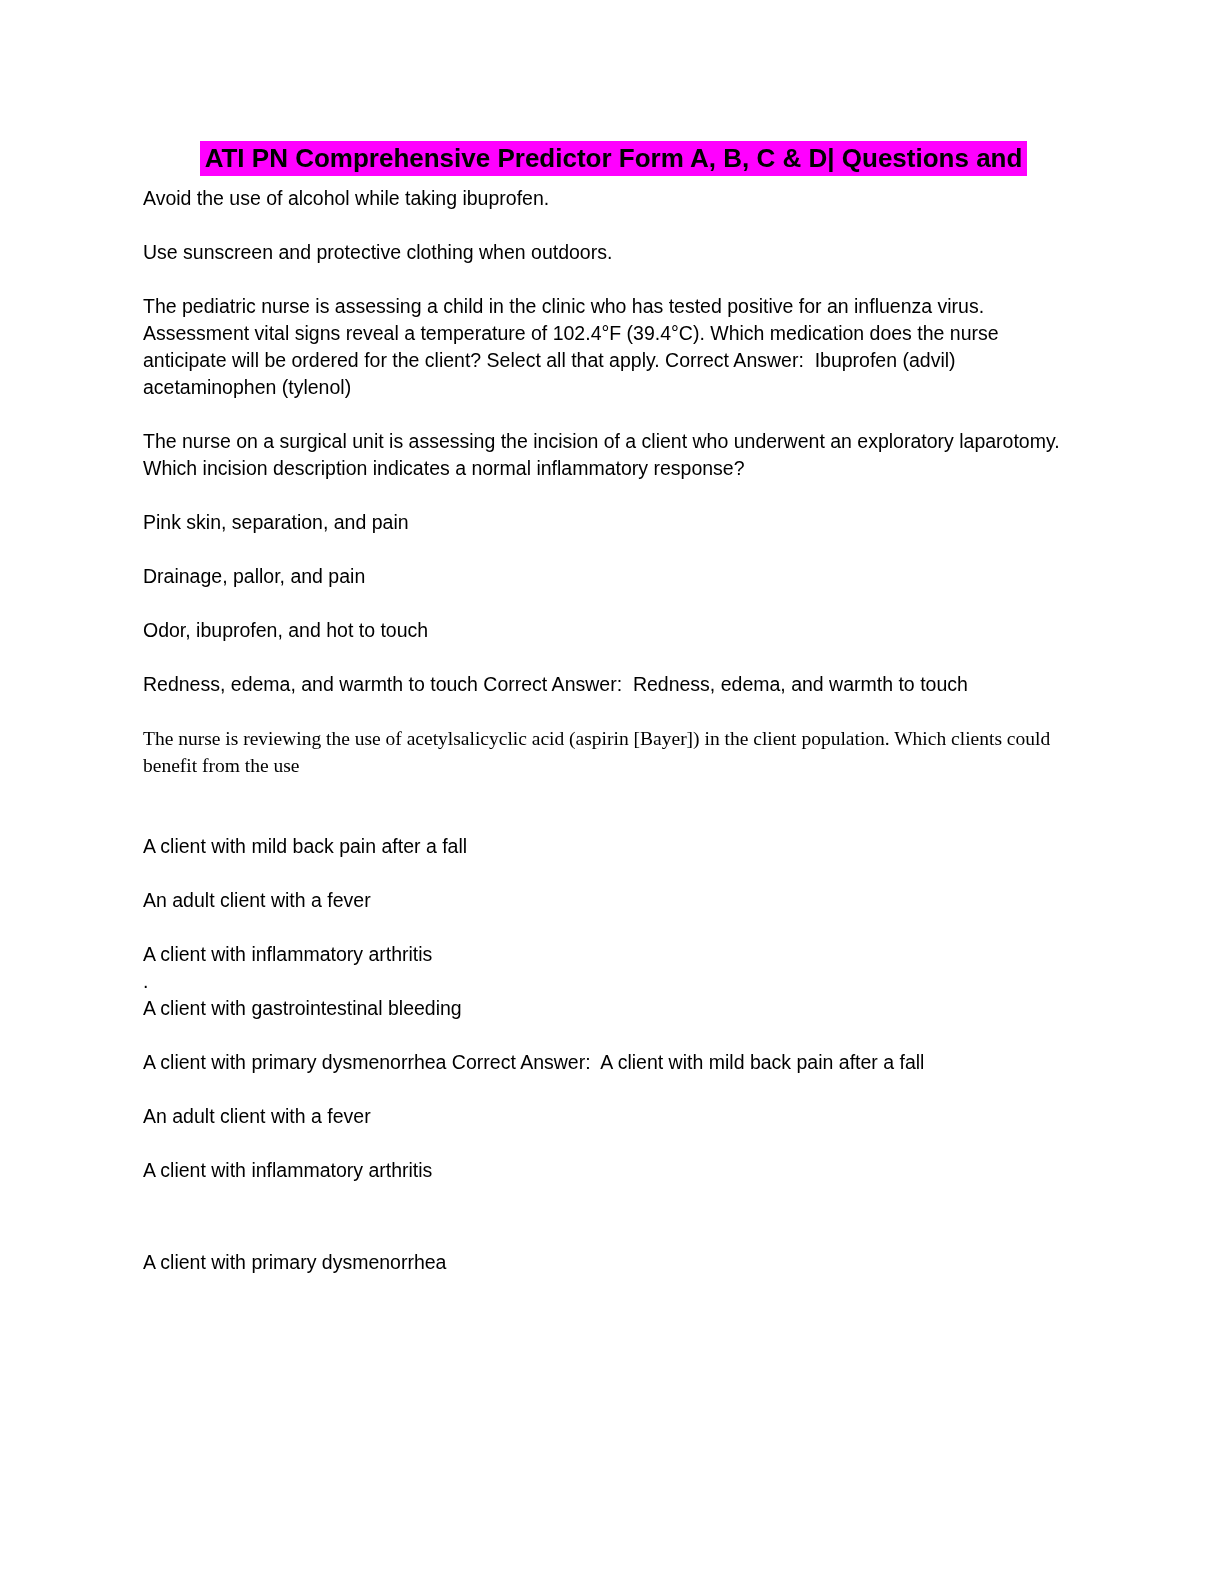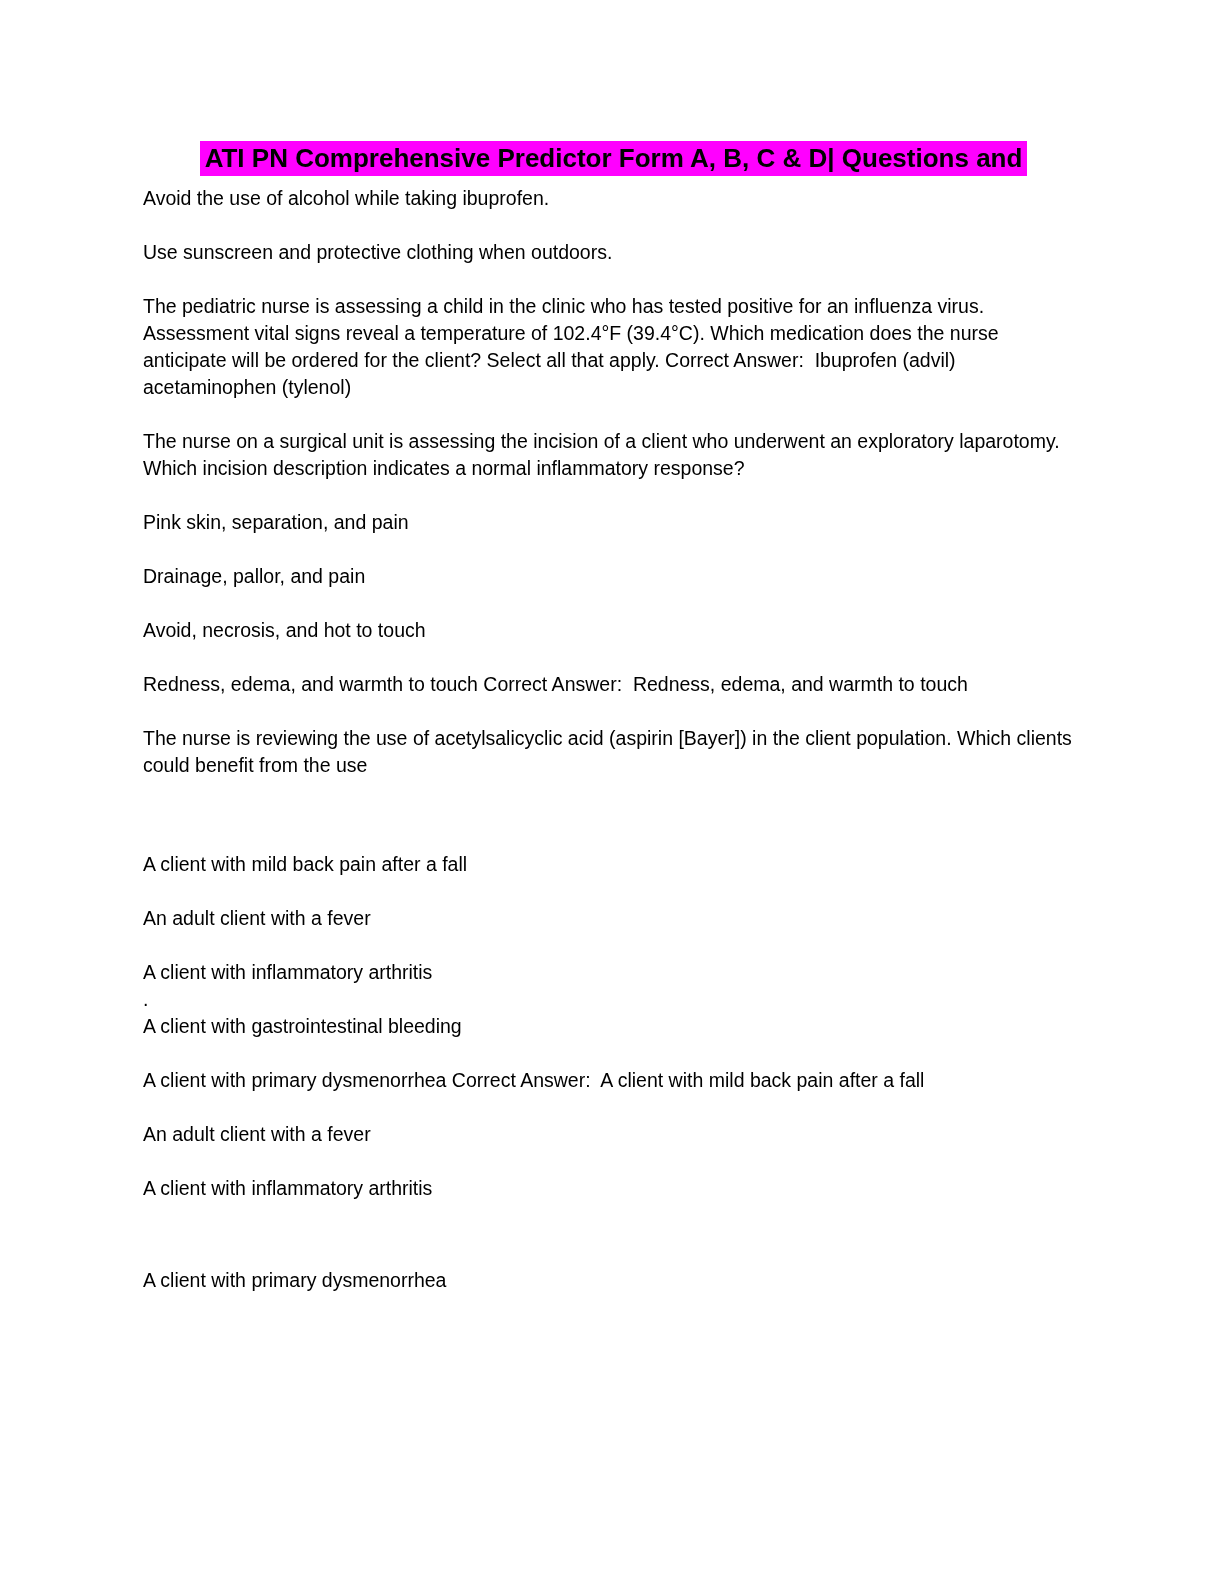--- a/index.html
+++ b/index.html
@@ -36,41 +36,41 @@
     background: #FF00FF;
     padding: 2px 5px 3px 5px;
   }
   .body-text p {
     margin: 0 0 27px 0;
     font-size: 19.5px;
     line-height: 27px;
     white-space: pre-wrap;
   }
   .body-text p.gap-none  { margin-bottom: 0; }
-  .body-text p.gap-large { margin-bottom: 72px; }
+  .body-text p.gap-large { margin-bottom: 54px; font-family: Liberation Serif, serif; }
   .body-text p.gap-xlarge{ margin-bottom: 65px; }
 </style>
 </head>
 <body>
 
 <div class="page">
   <div class="content">
 
     <h1 class="doc-title">
       <span class="title-line"><span class="hl">ATI PN Comprehensive Predictor Form A, B, C &amp; D| Questions and</span></span>
     </h1>
 
     <div class="body-text">
       <p>Avoid the use of alcohol while taking ibuprofen.</p>
       <p>Use sunscreen and protective clothing when outdoors.</p>
       <p>The pediatric nurse is assessing a child in the clinic who has tested positive for an influenza virus. Assessment vital signs reveal a temperature of 102.4°F (39.4°C). Which medication does the nurse anticipate will be ordered for the client? Select all that apply. Correct Answer:  Ibuprofen (advil) acetaminophen (tylenol)</p>
       <p>The nurse on a surgical unit is assessing the incision of a client who underwent an exploratory laparotomy. Which incision description indicates a normal inflammatory response?</p>
       <p>Pink skin, separation, and pain</p>
       <p>Drainage, pallor, and pain</p>
-      <p>Avoid, necrosis, and hot to touch</p>
+      <p>Odor, ibuprofen, and hot to touch</p>
       <p>Redness, edema, and warmth to touch Correct Answer:  Redness, edema, and warmth to touch</p>
       <p class="gap-large">The nurse is reviewing the use of acetylsalicyclic acid (aspirin [Bayer]) in the client population. Which clients could benefit from the use</p>
       <p>A client with mild back pain after a fall</p>
       <p>An adult client with a fever</p>
       <p class="gap-none">A client with inflammatory arthritis</p>
       <p class="gap-none">.</p>
       <p>A client with gastrointestinal bleeding</p>
       <p>A client with primary dysmenorrhea Correct Answer:  A client with mild back pain after a fall</p>
       <p>An adult client with a fever</p>
       <p class="gap-xlarge">A client with inflammatory arthritis</p>

